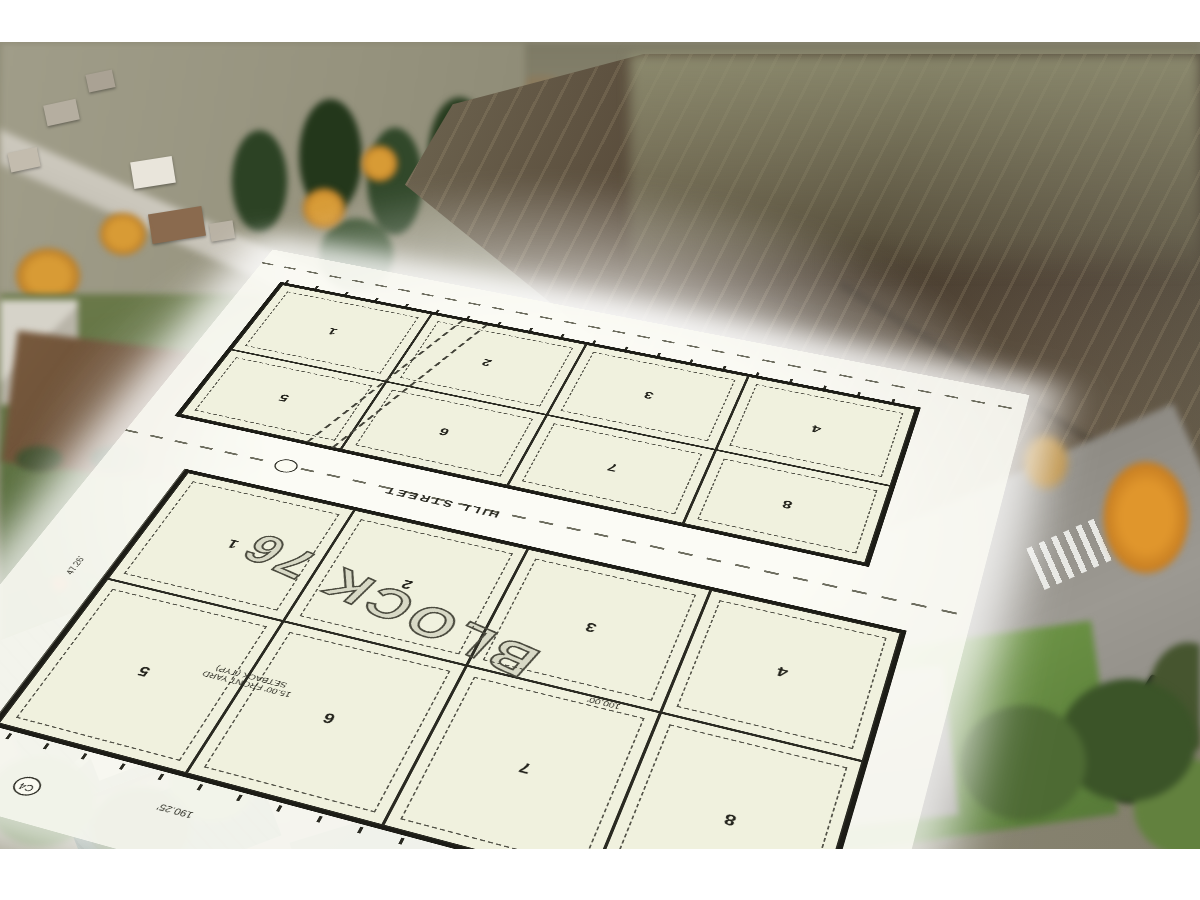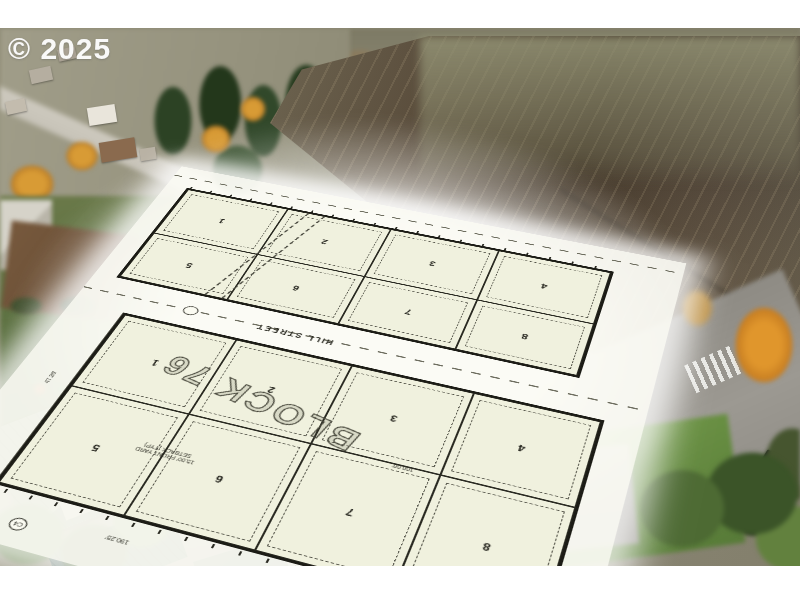--- a/index.html
+++ b/index.html
@@ -343,15 +343,14 @@
             <span class="ud tinydim">47.26'</span>
           </div>
         </div>
 
       </div>
     </div>
   </div>
 
   <div class="band" id="band-top"></div>
   <div class="band" id="band-bottom"></div>
-  <div id="watermark">© 2025</div>
 
 </div>
 
 </body></html>

